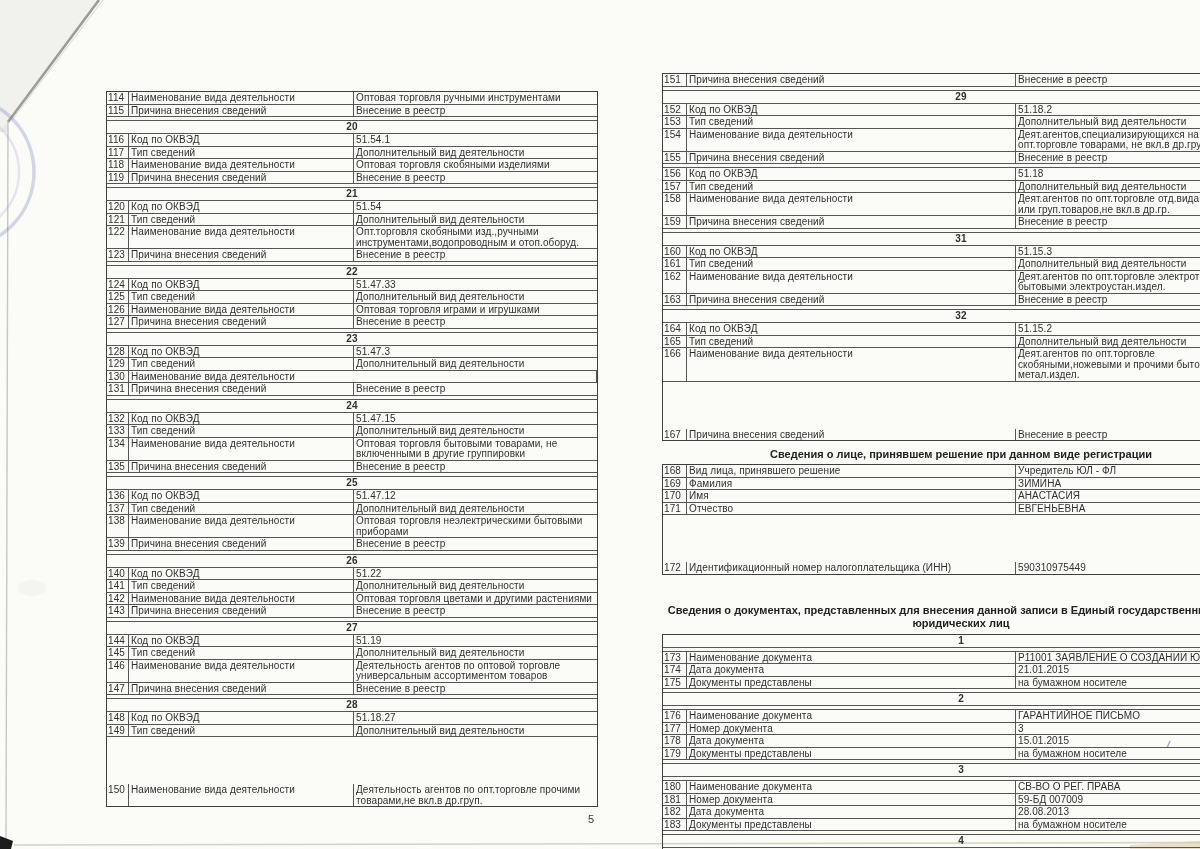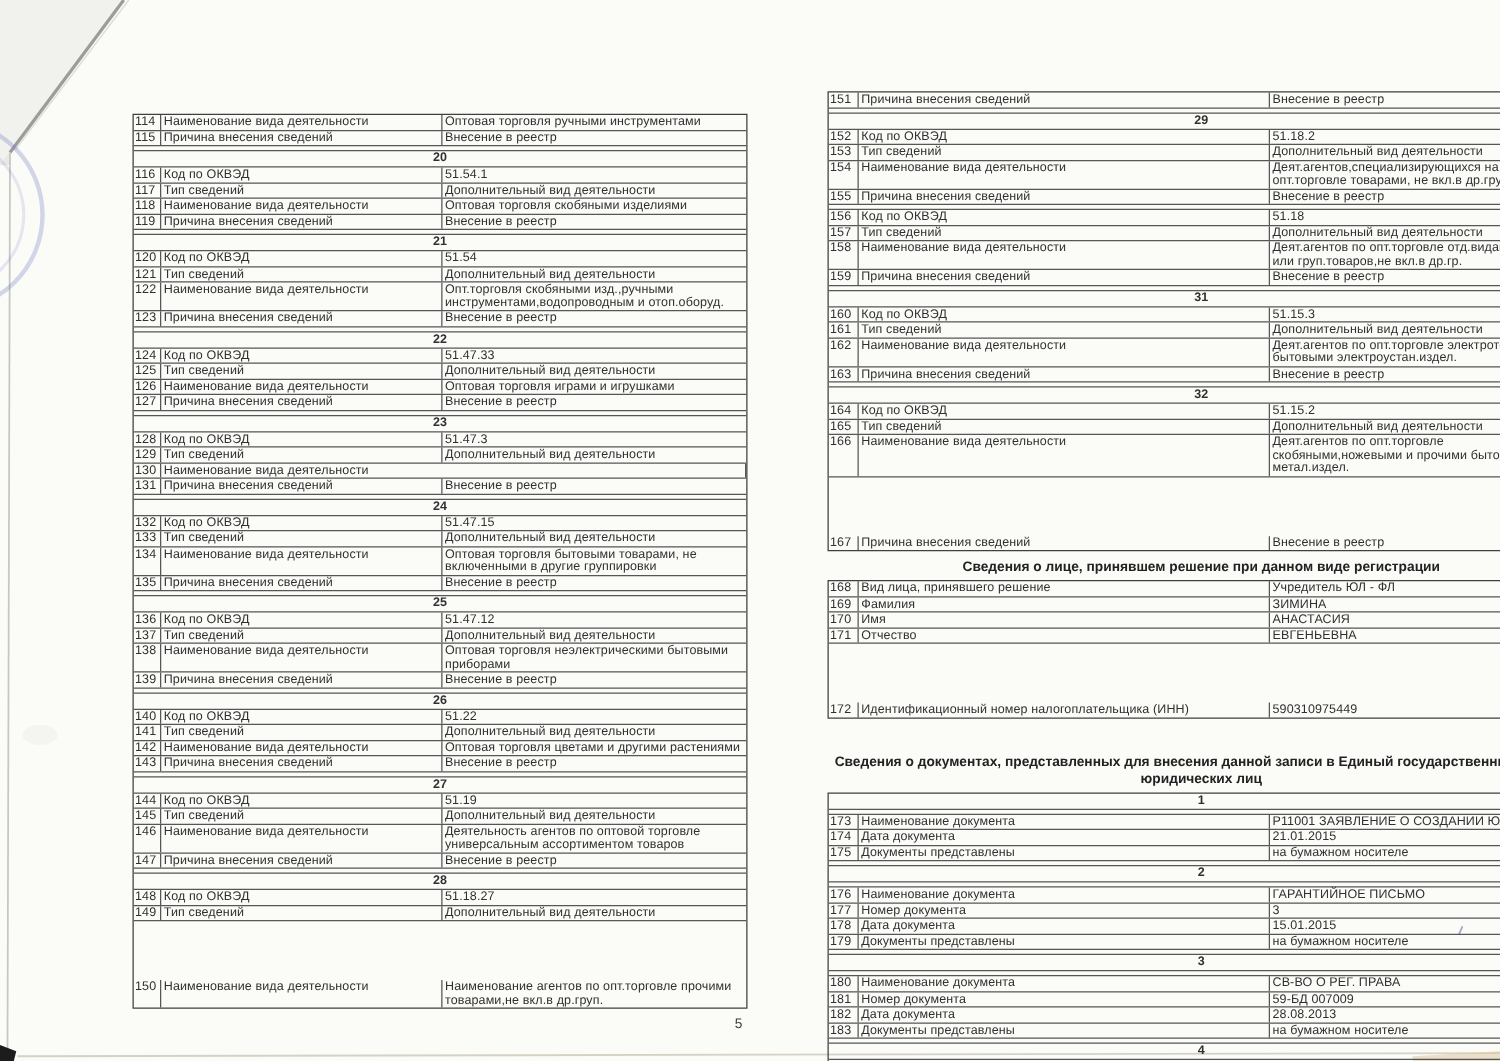--- a/index.html
+++ b/index.html
@@ -269,21 +269,21 @@
         <div class="td td-v" data-name="row-value">51.18.27</div>
       </div>
       <div class="tr" data-name="table-row">
         <div class="td td-n" data-name="row-number">149</div>
         <div class="td td-l" data-name="row-label">Тип сведений</div>
         <div class="td td-v" data-name="row-value">Дополнительный вид деятельности</div>
       </div>
       <div class="tr" data-name="table-row">
         <div class="td td-n" data-name="row-number">150</div>
         <div class="td td-l" data-name="row-label">Наименование вида деятельности</div>
-        <div class="td td-v" data-name="row-value">Наименование агентов по опт.торговле прочими товарами,не вкл.в др.груп.</div>
+        <div class="td td-v" data-name="row-value">Деятельность агентов по опт.торговле прочими товарами,не вкл.в др.груп.</div>
       </div>
     </div>
     <div class="pagenum" data-name="page-number">5</div>
   </div>
 <div class="page" id="page-6" data-name="document-page-6">
     <div class="tbl" data-name="okved-table-right">
       <div class="tr" data-name="table-row">
         <div class="td td-n" data-name="row-number">151</div>
         <div class="td td-l" data-name="row-label">Причина внесения сведений</div>
         <div class="td td-v" data-name="row-value">Внесение в реестр</div>

